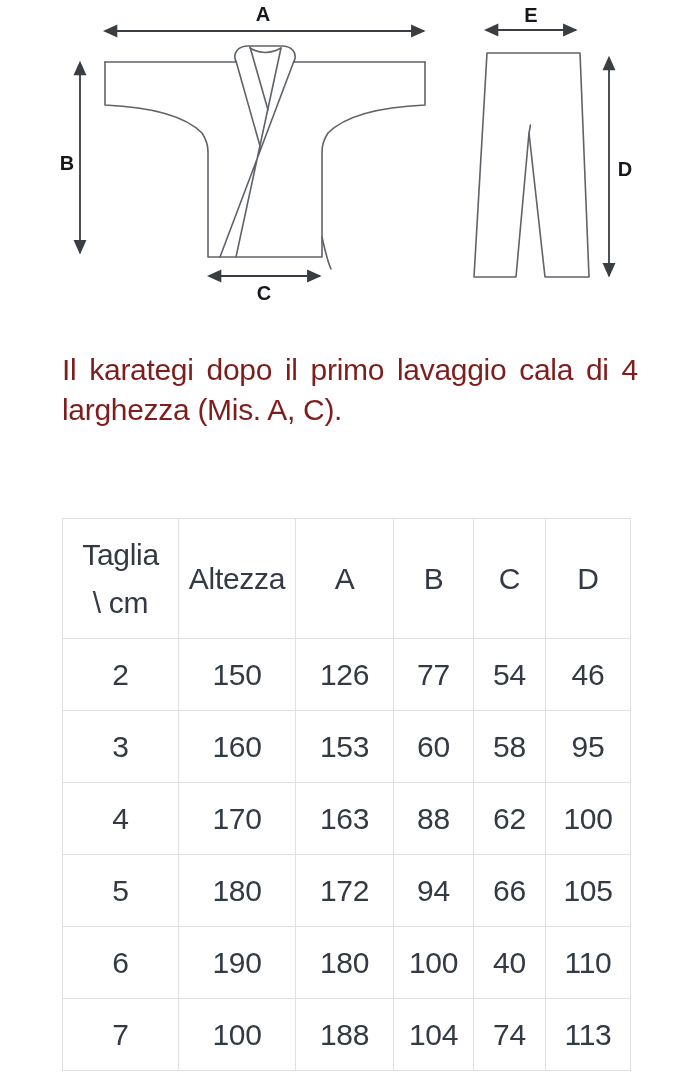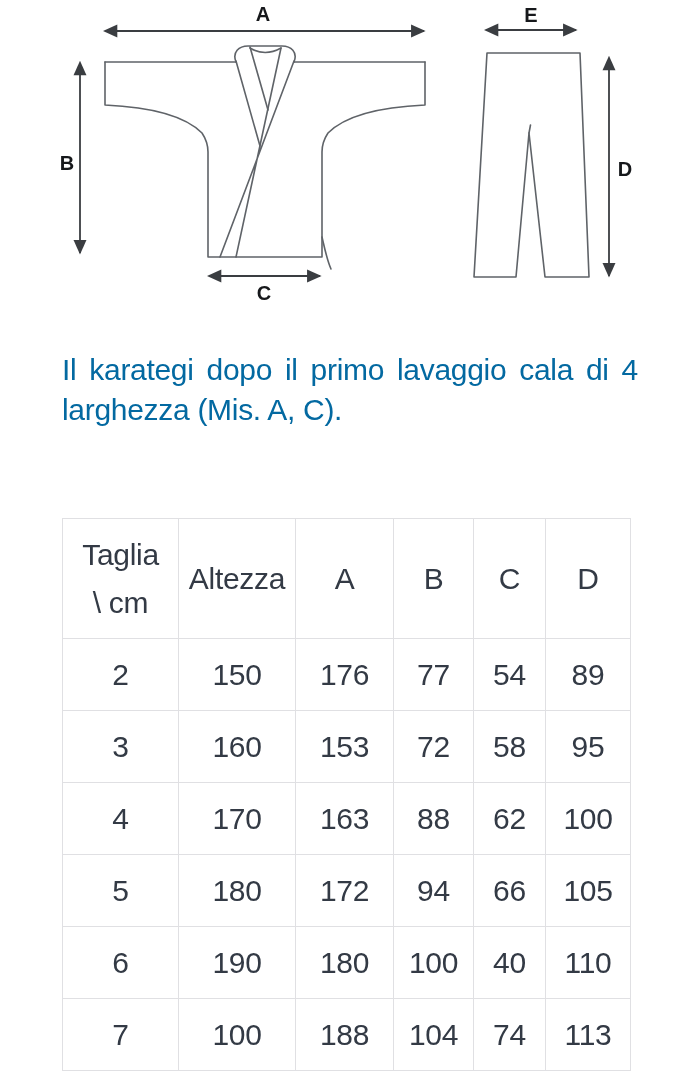--- a/index.html
+++ b/index.html
@@ -41,21 +41,21 @@
     fill: none;
   }
   .note {
     position: absolute;
     top: 350px;
     left: 62px;
     width: 576px;
     font-size: 30px;
     line-height: 40px;
     letter-spacing: -0.3px;
-    color: #0369a1;
+    color: #7f1d1d;
   }
   .note-line {
     text-align: justify;
     text-align-last: justify;
   }
   .note-line.last {
     text-align: right;
     text-align-last: left;
   }
   .size-table {
@@ -155,30 +155,30 @@
         <th>A</th>
         <th>B</th>
         <th>C</th>
         <th>D</th>
       </tr>
     </thead>
     <tbody>
       <tr>
         <td>2</td>
         <td>150</td>
-        <td>176</td>
+        <td>126</td>
         <td>77</td>
         <td>54</td>
-        <td>89</td>
+        <td>46</td>
       </tr>
       <tr>
         <td>3</td>
         <td>160</td>
         <td>153</td>
-        <td>72</td>
+        <td>60</td>
         <td>58</td>
         <td>95</td>
       </tr>
       <tr>
         <td>4</td>
         <td>170</td>
         <td>163</td>
         <td>88</td>
         <td>62</td>
         <td>100</td>

